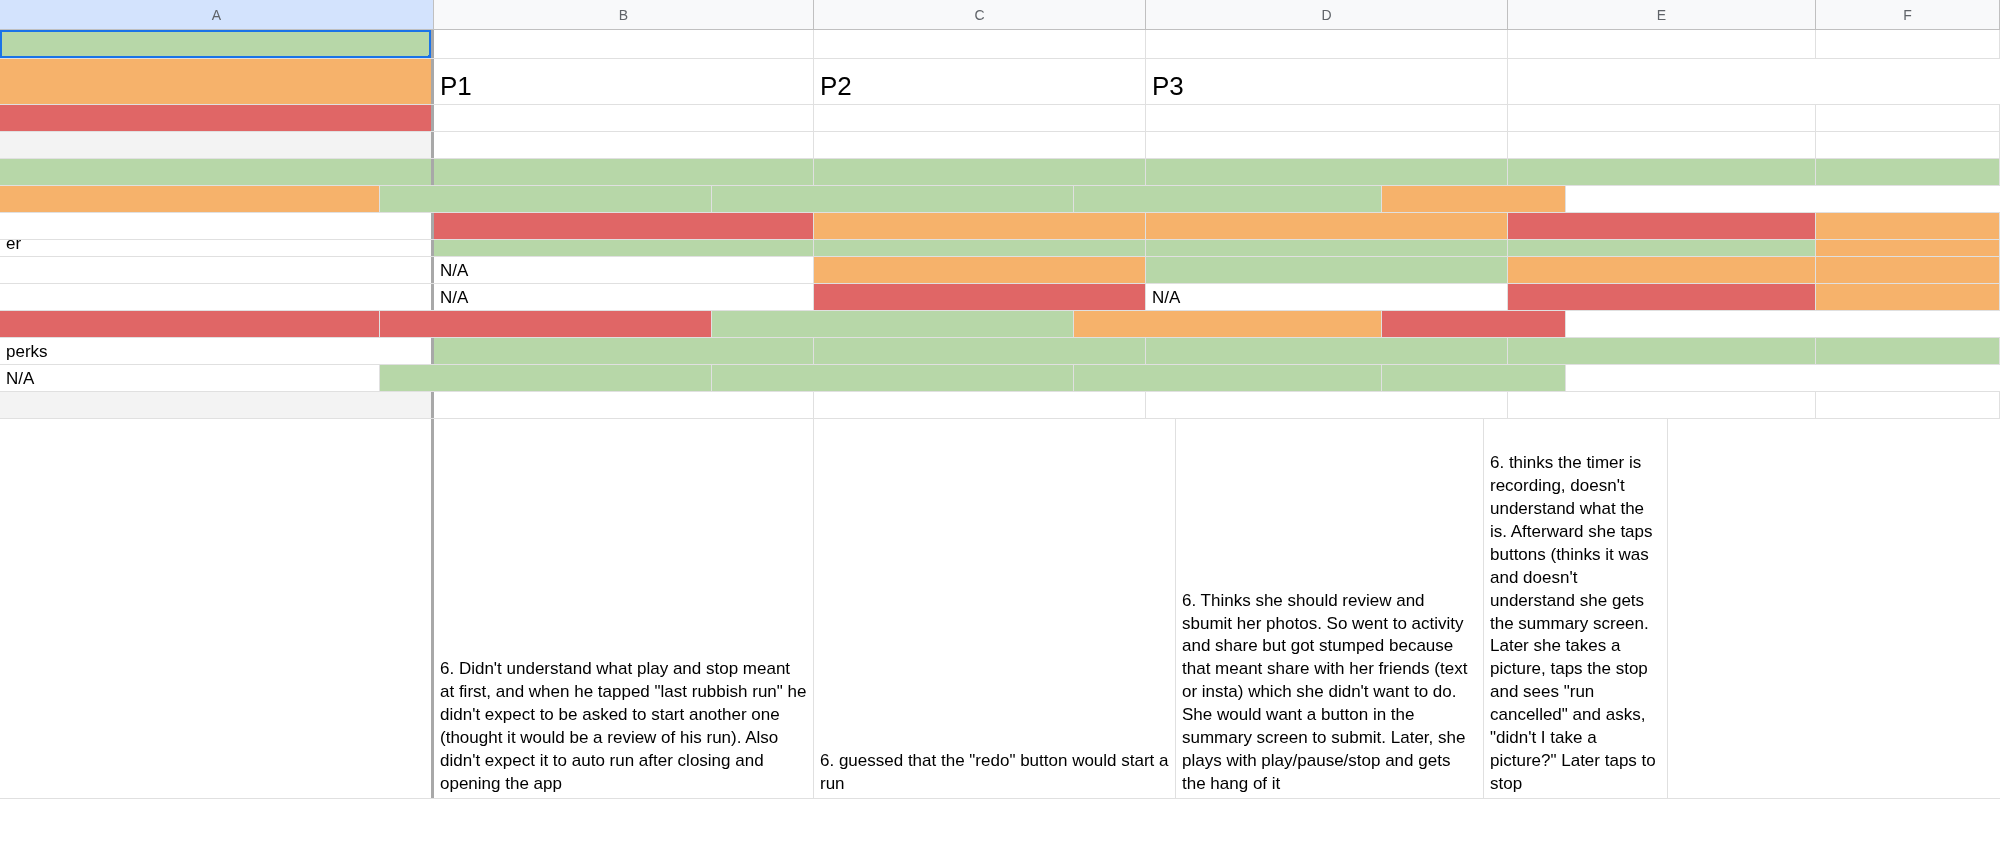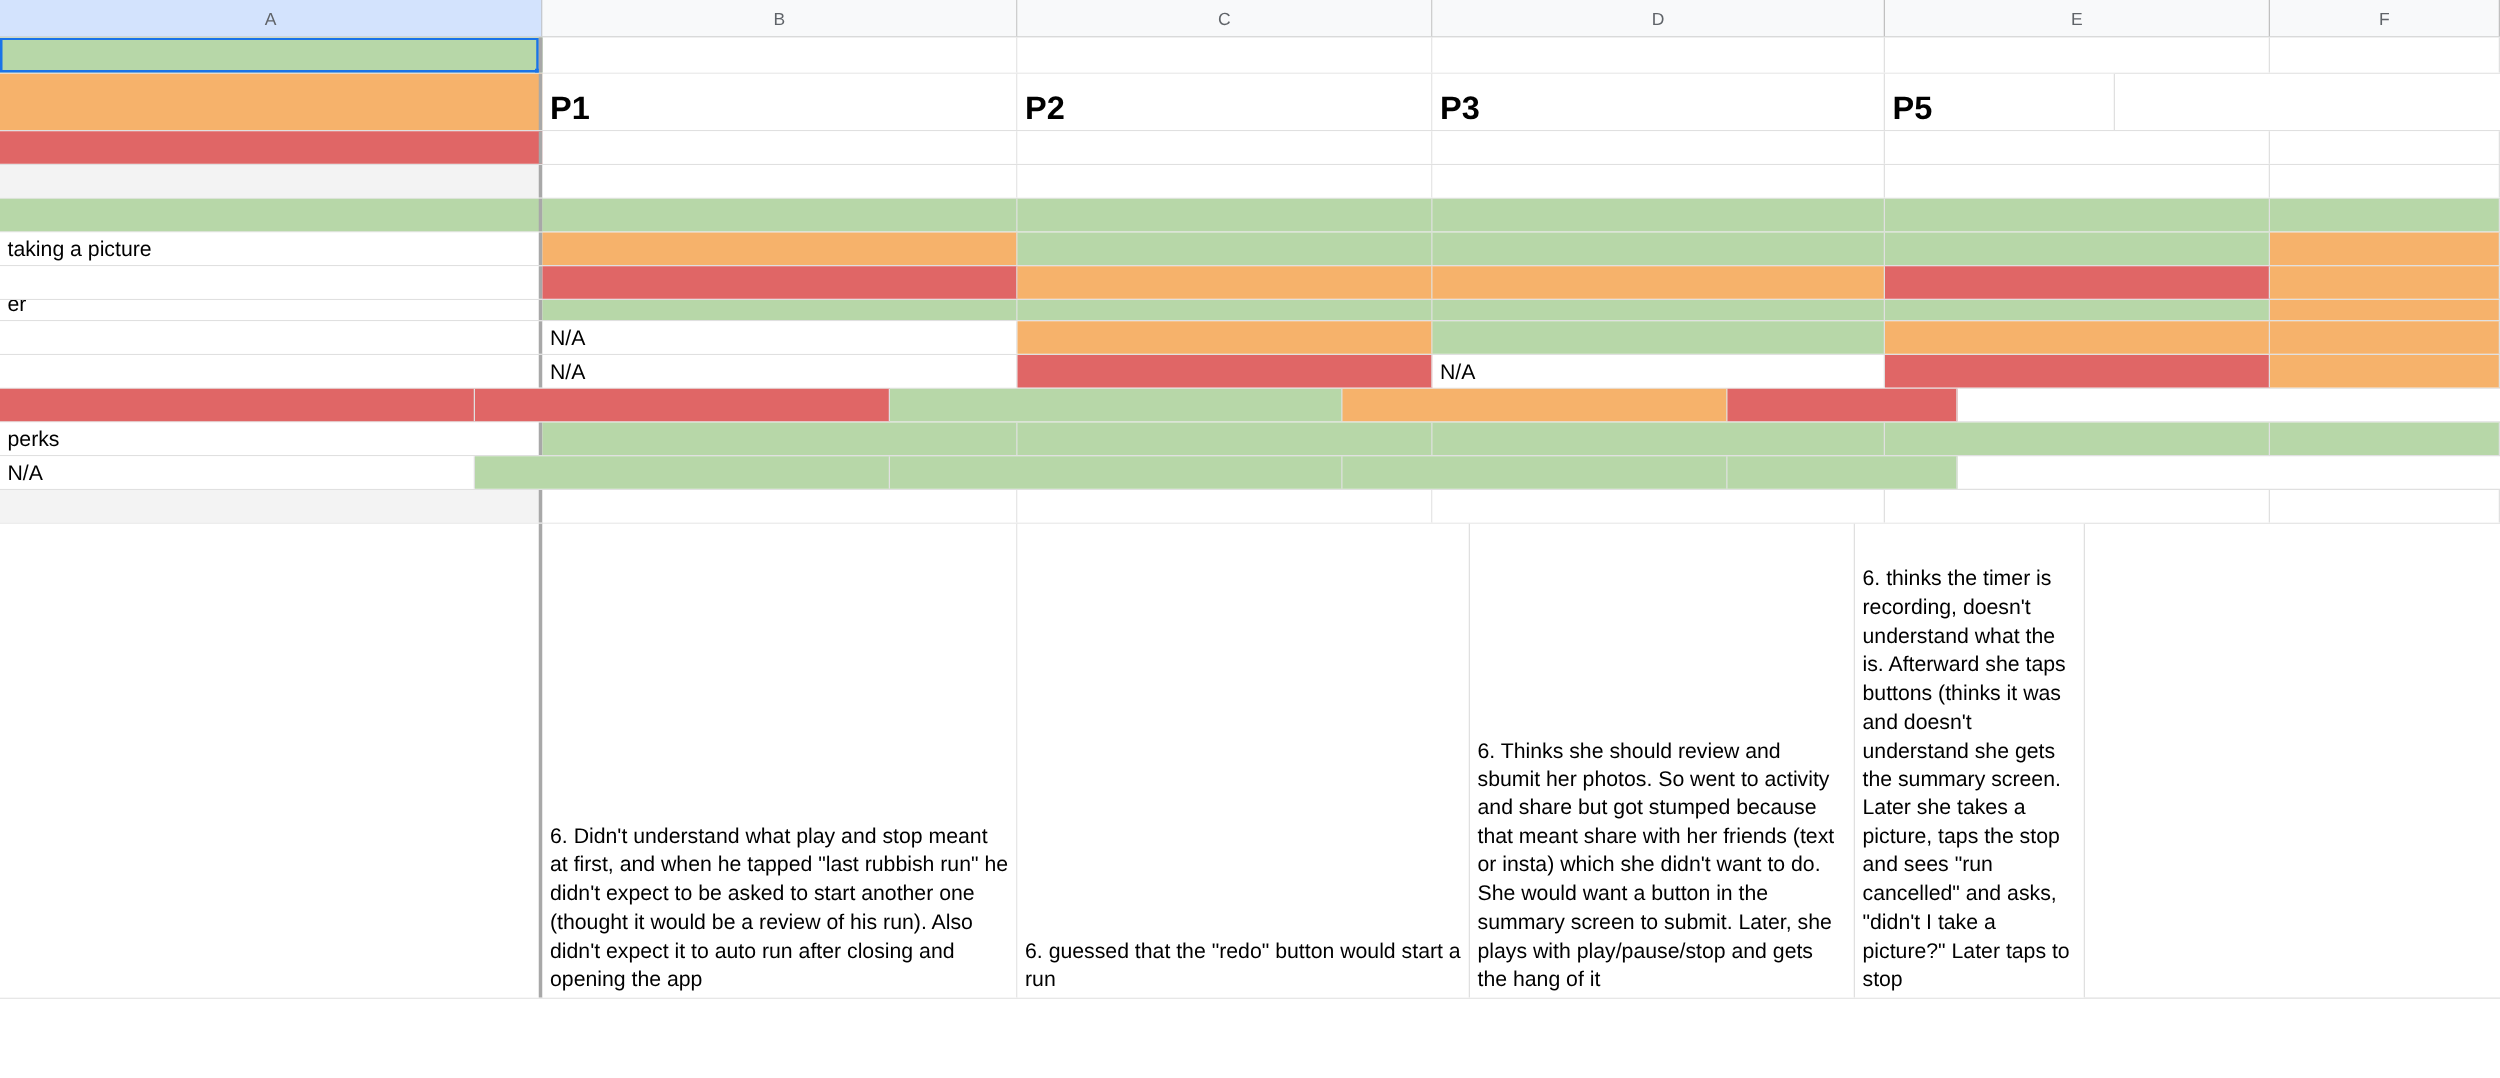--- a/index.html
+++ b/index.html
@@ -30,21 +30,21 @@
   .red    { background: #e06666; }
   .gray   { background: #f3f3f3; }
   .white  { background: #fff; }
   
   
   .thick-right { border-right: 3px solid #a8a8a8 !important; }
   .active-border { box-shadow: inset 0 0 0 2px #1a73e8; position: relative; }
   .active-handle { position: absolute; right: -3px; bottom: -3px; width: 6px; height: 6px; background: #1a73e8; }
   
   
-  .big-bold { font-weight: 700; font-size: 26px; }
+  .big-bold { font-weight: 400; font-size: 26px; }
 </style>
 </head>
 <body>
 
 <div class="sheet">
 
   <div class="col-headers">
     <div class="hcell cA selected">A</div>
     <div class="hcell cB">B</div>
     <div class="hcell cC">C</div>
@@ -62,21 +62,20 @@
     <div class="cell cD white"></div>
     <div class="cell cE white"></div>
     <div class="cell cF white"></div>
   </div>
 
   <div class="row" style="height:46px">
     <div class="cell cA orange thick-right"></div>
     <div class="cell cB white big-bold">P1</div>
     <div class="cell cC white big-bold">P2</div>
     <div class="cell cD white big-bold">P3</div>
-    <div class="cell cF white big-bold">P5</div>
   </div>
 
   <div class="row" style="height:27px">
     <div class="cell cA red thick-right"></div>
     <div class="cell cB white"></div>
     <div class="cell cC white"></div>
     <div class="cell cD white"></div>
     <div class="cell cE white"></div>
     <div class="cell cF white"></div>
   </div>
@@ -93,21 +92,20 @@
   <div class="row" style="height:27px">
     <div class="cell cA green thick-right"></div>
     <div class="cell cB green"></div>
     <div class="cell cC green"></div>
     <div class="cell cD green"></div>
     <div class="cell cE green"></div>
     <div class="cell cF green"></div>
   </div>
 
   <div class="row" style="height:27px">
-    <div class="cell cA white thick-right">taking a picture</div>
     <div class="cell cB orange"></div>
     <div class="cell cC green"></div>
     <div class="cell cD green"></div>
     <div class="cell cE green"></div>
     <div class="cell cF orange"></div>
   </div>
 
   <div class="row" style="height:27px">
     <div class="cell cA white thick-right"></div>
     <div class="cell cB red"></div>

